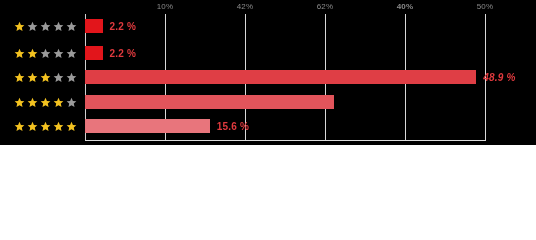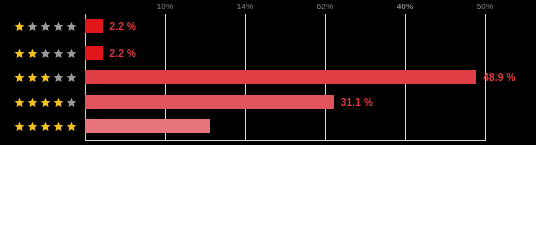--- a/index.html
+++ b/index.html
@@ -101,21 +101,21 @@
     <div id="gridlines">
         <div class="gridline axis-zero" style="left: 85px;"></div>
         <div class="gridline" style="left: 165px;"></div>
         <div class="gridline" style="left: 245px;"></div>
         <div class="gridline" style="left: 325px;"></div>
         <div class="gridline" style="left: 405px;"></div>
         <div class="gridline" style="left: 485px;"></div>
       </div>
     <div id="tick-labels">
         <div class="tick-label" style="left: 165px;">10%</div>
-        <div class="tick-label" style="left: 245px;">14%</div>
+        <div class="tick-label" style="left: 245px;">42%</div>
         <div class="tick-label" style="left: 325px;">62%</div>
         <div class="tick-label" style="left: 405px; font-weight: bold;">40%</div>
         <div class="tick-label" style="left: 485px; text-align: right;">50%</div>
       </div>
     <div class="baseline"></div>
   </div>
   <div id="rows">
       <div class="row" style="top: 14px;">
         <div class="stars">
           <span class="star">
@@ -171,21 +171,21 @@
           </span>
           <span class="star">
             <svg width="11" height="11" viewBox="0 0 24 24">
               <path fill="#9a9a9a" d="M12 1.6l3.1 6.9 7.5.8-5.6 5 1.6 7.4-6.6-3.8-6.6 3.8 1.6-7.4-5.6-5 7.5-.8z"></path>
             </svg>
           </span>
         </div>
         <div class="bar" style="width: 17.6px; background: rgb(226, 21, 27);"></div>
         <div class="bar-value" style="left: 109.6px; color: rgb(224, 58, 62);">2.2 %</div>
       </div>
-      <div class="row" style="top: 65px;">
+      <div class="row" style="top: 65px; font-style: italic;">
         <div class="stars">
           <span class="star">
             <svg width="11" height="11" viewBox="0 0 24 24">
               <path fill="#f3c220" d="M12 1.6l3.1 6.9 7.5.8-5.6 5 1.6 7.4-6.6-3.8-6.6 3.8 1.6-7.4-5.6-5 7.5-.8z"></path>
             </svg>
           </span>
           <span class="star">
             <svg width="11" height="11" viewBox="0 0 24 24">
               <path fill="#f3c220" d="M12 1.6l3.1 6.9 7.5.8-5.6 5 1.6 7.4-6.6-3.8-6.6 3.8 1.6-7.4-5.6-5 7.5-.8z"></path>
             </svg>
@@ -231,21 +231,20 @@
               <path fill="#f3c220" d="M12 1.6l3.1 6.9 7.5.8-5.6 5 1.6 7.4-6.6-3.8-6.6 3.8 1.6-7.4-5.6-5 7.5-.8z"></path>
             </svg>
           </span>
           <span class="star">
             <svg width="11" height="11" viewBox="0 0 24 24">
               <path fill="#9a9a9a" d="M12 1.6l3.1 6.9 7.5.8-5.6 5 1.6 7.4-6.6-3.8-6.6 3.8 1.6-7.4-5.6-5 7.5-.8z"></path>
             </svg>
           </span>
         </div>
         <div class="bar" style="width: 248.8px; background: rgb(226, 84, 91);"></div>
-        <div class="bar-value" style="left: 340.8px; color: rgb(224, 58, 62);">31.1 %</div>
       </div>
       <div class="row" style="top: 114px;">
         <div class="stars">
           <span class="star">
             <svg width="11" height="11" viewBox="0 0 24 24">
               <path fill="#f3c220" d="M12 1.6l3.1 6.9 7.5.8-5.6 5 1.6 7.4-6.6-3.8-6.6 3.8 1.6-7.4-5.6-5 7.5-.8z"></path>
             </svg>
           </span>
           <span class="star">
             <svg width="11" height="11" viewBox="0 0 24 24">
@@ -262,15 +261,16 @@
               <path fill="#f3c220" d="M12 1.6l3.1 6.9 7.5.8-5.6 5 1.6 7.4-6.6-3.8-6.6 3.8 1.6-7.4-5.6-5 7.5-.8z"></path>
             </svg>
           </span>
           <span class="star">
             <svg width="11" height="11" viewBox="0 0 24 24">
               <path fill="#f3c220" d="M12 1.6l3.1 6.9 7.5.8-5.6 5 1.6 7.4-6.6-3.8-6.6 3.8 1.6-7.4-5.6-5 7.5-.8z"></path>
             </svg>
           </span>
         </div>
         <div class="bar" style="width: 124.8px; background: rgb(232, 117, 124);"></div>
+        <div class="bar-value" style="left: 216.8px; color: rgb(224, 58, 62);">15.6 %</div>
       </div>
     </div>
 </div>
 
 </body></html>

